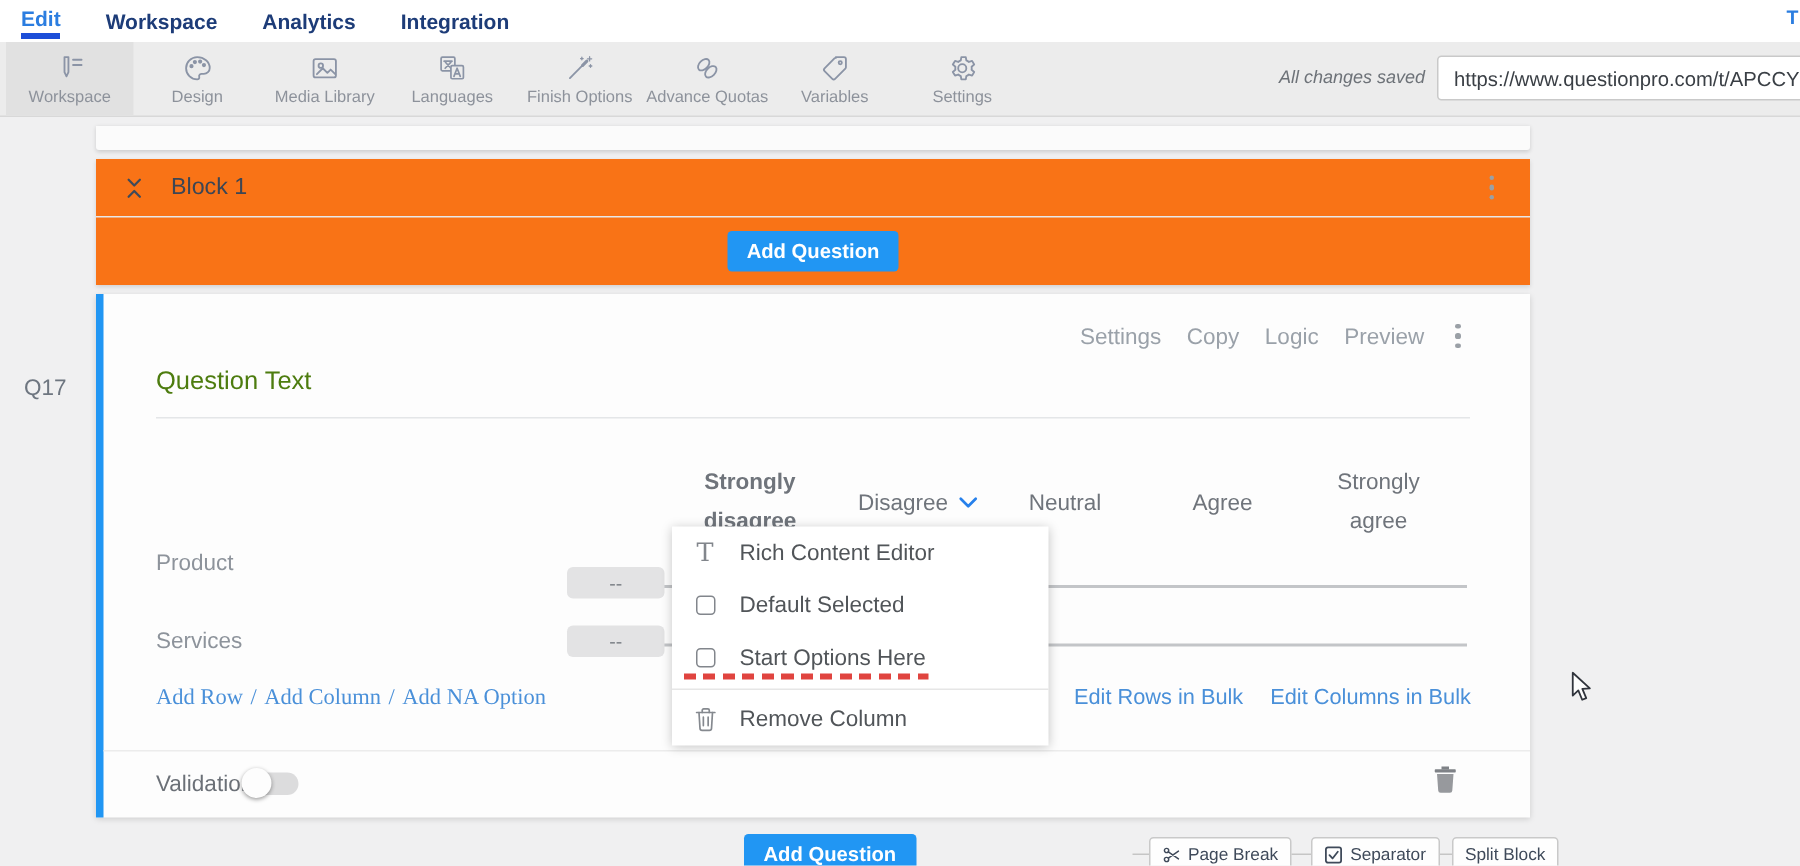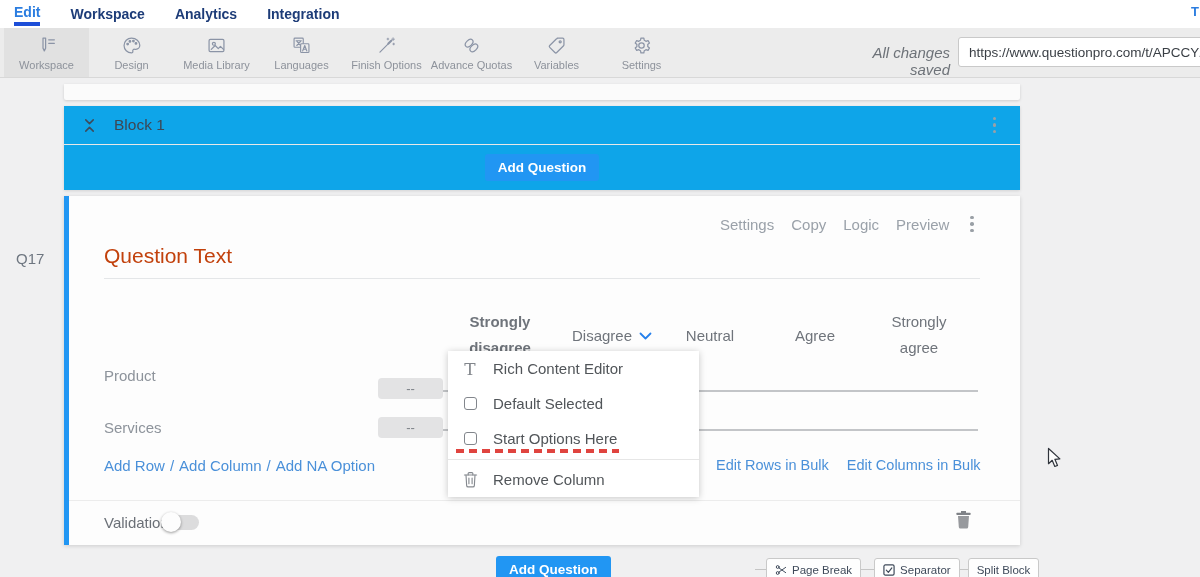--- a/index.html
+++ b/index.html
@@ -17,52 +17,52 @@
   .nav-item{font-size:14px;font-weight:700;color:#1d3c78;cursor:pointer;line-height:20px;}
   .nav-item.active{color:#2b7de0;border-bottom:4px solid #1d4ed8;}
   .nav-cut{position:absolute;left:1191px;top:4px;font-size:13px;font-weight:700;color:#2b7de0;}
 
   
   .toolbar{position:absolute;left:0;top:28px;width:1200px;height:50px;background:#ececec;border-bottom:1px solid #d8d8d8;display:flex;padding-left:4px;}
   .tool-item{width:85px;height:49px;display:flex;flex-direction:column;align-items:center;justify-content:center;gap:3px;cursor:pointer;}
   .tool-item.active{background:#e1e1e1;}
   .tool-label{font-size:11px;color:#8d929b;white-space:nowrap;}
   .tool-icon{height:21px;}
-  .save-status{position:absolute;left:830px;top:44px;width:120px;text-align:right;font-size:15px;font-style:italic;color:#6d7278;}
+  .save-status{position:absolute;left:830px;top:44px;width:120px;text-align:right;font-size:12px;font-style:italic;color:#6d7278;}
   .url-input{position:absolute;left:958px;top:37px;width:262px;height:30px;background:#fff;border:1px solid #c9c9c9;border-radius:3px;font-size:13.5px;color:#3a3f45;padding:0 4px 0 10px;font-family:"Liberation Sans","DejaVu Sans",sans-serif;}
 
   
   .card-partial{position:absolute;left:64px;top:84px;width:956px;height:16px;background:#fbfbfb;border-radius:0 0 2px 2px;box-shadow:0 1px 3px rgba(0,0,0,.15);}
-  .block-card{position:absolute;left:64px;top:106px;width:956px;height:84px;background:#0ea5e9;box-shadow:0 1px 3px rgba(0,0,0,.13);}
+  .block-card{position:absolute;left:64px;top:106px;width:956px;height:84px;background:#f97316;box-shadow:0 1px 3px rgba(0,0,0,.13);}
   .block-header{height:39px;border-bottom:1px solid #e8e8e8;display:flex;align-items:center;padding:0 20px 0 18px;}
   .block-title{font-size:15.5px;color:#3d4654;margin-left:17px;}
   .kebab{display:flex;flex-direction:column;align-items:center;cursor:pointer;padding:2px 4px;}
   .kebab i{width:3.5px;height:3.5px;border-radius:50%;background:#9aa0a6;margin:1.6px 0;}
   .block-header .kebab{margin-left:auto;}
   .block-addq{height:44px;display:flex;align-items:center;justify-content:center;}
   .btn-primary{background:#2196f3;color:#fff;border:none;border-radius:3px;font-weight:700;font-size:13.5px;padding:6px 13px;font-family:"Liberation Sans","DejaVu Sans",sans-serif;cursor:pointer;}
 
   
   .q-num{position:absolute;left:16px;top:250px;font-size:15px;color:#6e7680;}
   .question-card{position:absolute;left:64px;top:196px;width:956px;height:349px;background:#fdfdfd;border-left:5px solid #2196f3;box-shadow:0 1px 4px rgba(0,0,0,.15);}
   .q-toolbar{position:absolute;left:651px;top:16px;display:flex;align-items:center;gap:17px;font-size:15px;color:#9aa1a9;}
   .q-toolbar span{cursor:pointer;}
-  .q-text{position:absolute;left:35px;top:48px;font-size:21px;color:#c2410c;cursor:text;}
+  .q-text{position:absolute;left:35px;top:48px;font-size:17px;color:#4d7c0f;cursor:text;}
   .q-text-line{position:absolute;left:35px;top:82px;width:876px;height:1px;background:#e4e6e8;}
 
   .colhead{position:absolute;transform:translateX(-50%);font-size:15px;color:#6f747b;text-align:center;cursor:pointer;}
   .colhead.twoline{width:82px;top:113px;line-height:26px;}
   .colhead.oneline{top:131px;white-space:nowrap;}
   .colhead .chev{display:inline-block;margin-left:7px;}
 
   .row-label{position:absolute;left:35px;font-size:15px;color:#8d939b;cursor:text;}
   .row-line{position:absolute;left:309px;width:600px;height:2px;background:#c3c5c8;}
   .pill{position:absolute;left:309px;width:65px;height:21px;background:#e3e3e4;border-radius:4px;font-size:13px;color:#7d8288;text-align:center;line-height:21px;cursor:pointer;z-index:2;}
 
-  .add-links{position:absolute;left:35px;top:261px;font-size:15px;color:#4a90d9;}
+  .add-links{position:absolute;left:35px;top:261px;font-size:15px;color:#4a90d9;font-family:Liberation Serif, serif;}
   .add-links span{cursor:pointer;}
   .add-links .sep{margin:0 5px;cursor:default;}
   .bulk-links{position:absolute;left:647px;top:261px;display:flex;gap:18px;font-size:14.5px;color:#4a90d9;white-space:nowrap;}
   .bulk-links span{cursor:pointer;}
 
   .q-divider{position:absolute;left:0;right:0;top:304px;height:1px;background:#ececec;}
   .validation-label{position:absolute;left:35px;top:318px;font-size:15px;color:#6b7077;}
   .toggle{position:absolute;left:94px;top:319px;width:36px;height:15px;background:#dcdcdd;border-radius:8px;cursor:pointer;}
   .toggle .knob{position:absolute;left:-2px;top:-3px;width:20px;height:20px;border-radius:50%;background:#fdfdfd;box-shadow:0 1px 3px rgba(0,0,0,.4);}
   .q-trash{position:absolute;left:886px;top:314px;cursor:pointer;}

